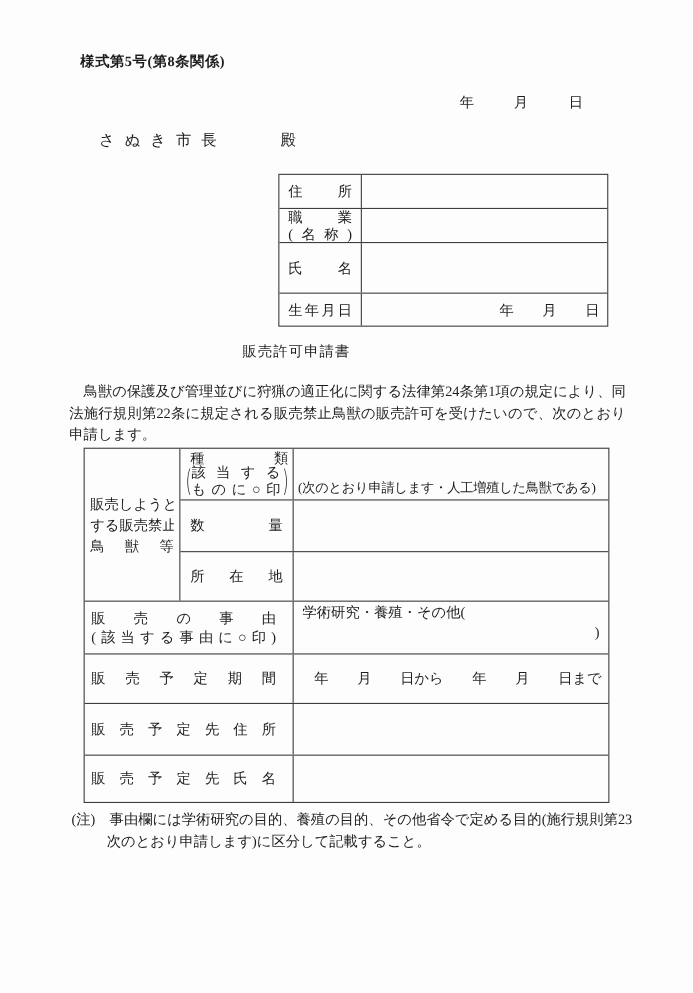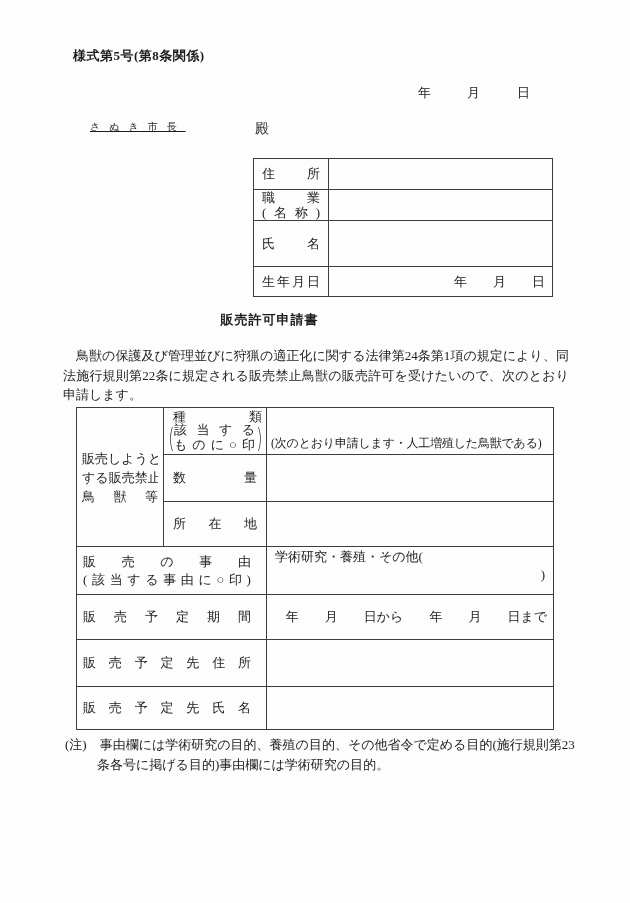--- a/index.html
+++ b/index.html
@@ -11,39 +11,39 @@
     -webkit-font-smoothing:antialiased;
   }
   .page{position:relative;width:630px;height:903px;overflow:hidden;font-size:13px;line-height:1.18;}
 
   
   .form-number{position:absolute;left:73px;top:48px;letter-spacing:.5px;font-weight:bold;}
   .date-line{position:absolute;left:0;top:85px;width:630px;height:16px;}
   .date-line .d-year{position:absolute;left:418px;}
   .date-line .d-month{position:absolute;left:467px;}
   .date-line .d-day{position:absolute;left:517px;}
-  .addressee-name{position:absolute;left:90px;top:121px;font-size:10px;letter-spacing:9px;white-space:nowrap;text-decoration:underline;}
+  .addressee-name{position:absolute;left:90px;top:121px;font-size:14px;letter-spacing:9px;white-space:nowrap;}
   .addressee-honorific{position:absolute;left:255px;top:121px;font-size:14px;}
 
   
   .spread{display:flex;justify-content:space-between;overflow:hidden;}
 
   
   .applicant-table{position:absolute;left:253px;top:158px;width:300px;border:1px solid #3d3d3d;box-sizing:border-box;background:transparent;}
   .at-row{display:flex;box-sizing:border-box;}
   .at-row + .at-row{border-top:1px solid #3d3d3d;}
   .at-label{width:75px;border-right:1px solid #3d3d3d;box-sizing:border-box;display:flex;flex-direction:column;justify-content:center;padding:0 8px;}
   .at-value{flex:1;box-sizing:border-box;}
   .at-r1{height:30px}.at-r2{height:31px}.at-r3{height:46px}.at-r4{height:30px}
   .two-line{line-height:15px;}
   .name-note{padding:3px 9px 0;}
   .birth-value{display:flex;align-items:center;justify-content:flex-end;padding-right:7px;white-space:pre;}
 
   
-  .doc-title{position:absolute;left:0;top:312px;width:539px;text-align:center;letter-spacing:1px;font-weight:bold;}
+  .doc-title{position:absolute;left:0;top:312px;width:539px;text-align:center;letter-spacing:1px;}
   .body-paragraph{position:absolute;left:63px;top:346px;width:506px;line-height:19.5px;text-align:justify;text-indent:1em;}
 
   
   .sales-table{position:absolute;left:76px;top:407px;width:478px;border:1px solid #3d3d3d;box-sizing:border-box;}
   .st-group{display:flex;}
   .st-gleft{width:87px;border-right:1px solid #3d3d3d;box-sizing:border-box;display:flex;flex-direction:column;justify-content:center;padding:0 5px;row-gap:4px;}
   .st-gright{flex:1;display:flex;flex-direction:column;}
   .st-subrow{display:flex;box-sizing:border-box;}
   .st-subrow + .st-subrow{border-top:1px solid #3d3d3d;}
   .st-c2{width:103px;border-right:1px solid #3d3d3d;box-sizing:border-box;display:flex;flex-direction:column;justify-content:center;padding:0 9px;}
@@ -280,15 +280,15 @@
             <span>先</span>
             <span>氏</span>
             <span>名</span>
           </div>
       </div>
       <div class="st-value"></div>
     </div>
   </div>
 
   <div class="note-line1">(注)　事由欄には学術研究の目的、養殖の目的、その他省令で定める目的(施行規則第23</div>
-  <div class="note-line2">条各号に掲げる目的)事由欄には学術研究の目的。</div>
+  <div class="note-line2">次のとおり申請します)に区分して記載すること。</div>
 
 </div>
 
 </body></html>

